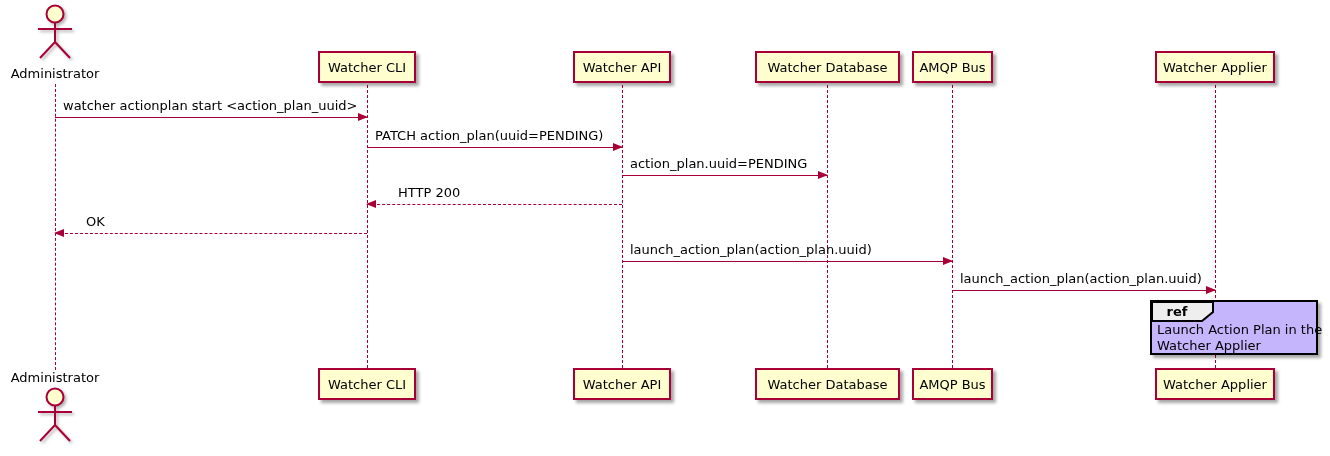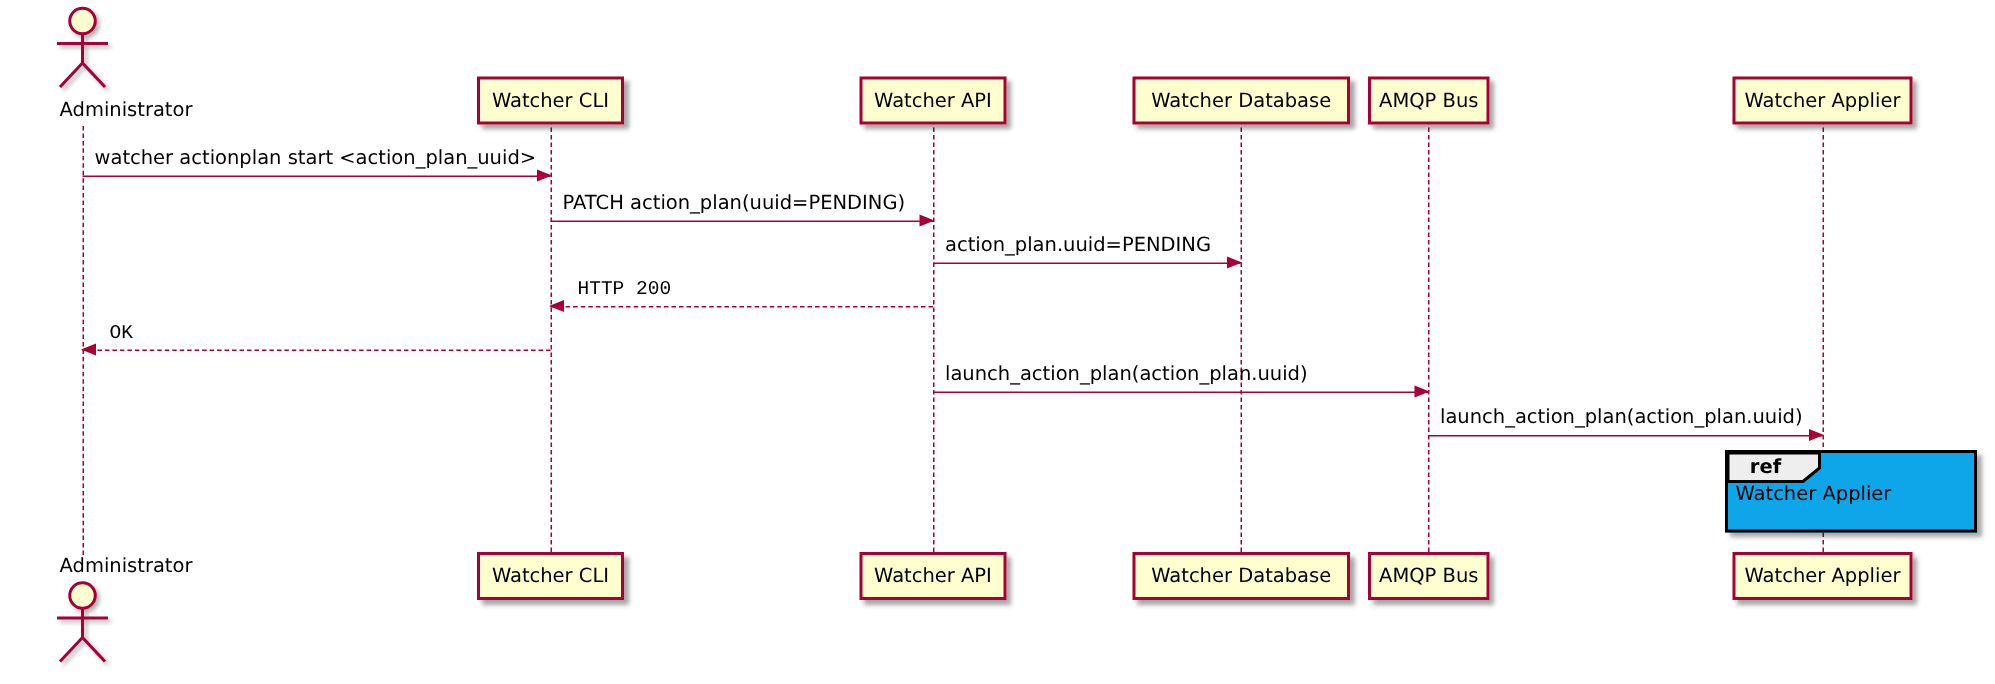--- a/index.html
+++ b/index.html
@@ -12,35 +12,35 @@
   .pbox{
     position:absolute;height:29px;box-sizing:border-box;
     background:#FEFECE;border:2px solid #A80036;
     box-shadow:3px 3px 3px rgba(0,0,0,0.35);
     display:flex;align-items:center;justify-content:center;
     padding:14px 6px;white-space:nowrap;
   }
   
   .lifeline{position:absolute;width:0;border-left:1px dashed #A80036;}
   
-  .actor-label{position:absolute;width:110px;text-align:center;white-space:nowrap;margin-left:29px;}
+  .actor-label{position:absolute;width:110px;text-align:center;white-space:nowrap;}
   .actor-svg{position:absolute;filter:drop-shadow(2px 2px 1.5px rgba(0,0,0,0.30));}
   
   .msg{position:absolute;height:0;}
   .msg .line{position:absolute;left:0;right:0;top:0;border-top:1px solid #A80036;}
   .msg.dotted .line{border-top:1px dashed #A80036;}
   .msg .label{position:absolute;bottom:4px;left:8px;white-space:nowrap;}
-  .msg.dotted .label{left:18px;font-family:Liberation Mono, monospace;}
+  .msg.dotted .label{left:31px;}
   .arrowhead{position:absolute;width:0;height:0;top:-4px;}
   .arrowhead.right{right:-1px;border-top:4px solid transparent;border-bottom:4px solid transparent;border-left:10px solid #A80036;}
   .arrowhead.left{left:-1px;border-top:4px solid transparent;border-bottom:4px solid transparent;border-right:10px solid #A80036;}
   
   .refbox{
     position:absolute;left:1150px;top:300px;width:168px;height:55px;box-sizing:border-box;
-    background:#0ea5e9;border:2px solid #000000;
+    background:#c4b5fd;border:2px solid #000000;
     box-shadow:3px 3px 3px rgba(0,0,0,0.35);
   }
   .ref-header{position:absolute;left:-1px;top:-1px;}
   .ref-keyword{
     position:absolute;left:0;top:0;width:50px;height:18px;
     display:flex;align-items:center;justify-content:center;
     font-weight:bold;font-size:13px;
   }
   .ref-body{position:absolute;left:5px;top:20px;line-height:16px;white-space:nowrap;}
 </style>
@@ -112,20 +112,21 @@
     <div class="line"></div>
     <div class="arrowhead right"></div>
   </div>
 
   <div class="refbox">
     <svg class="ref-header" width="64" height="21" viewBox="0 0 64 21">
       <polygon points="1,1 62,1 62,11 51,20 1,20" fill="#EEEEEE" stroke="#000000" stroke-width="2"></polygon>
     </svg>
     <div class="ref-keyword">ref</div>
     <div class="ref-body">
+      <div>Launch Action Plan in the</div>
       <div>Watcher Applier</div>
     </div>
   </div>
 
   <div class="pbox" style="left:318px;top:368px;width:98px;">Watcher CLI</div>
   <div class="pbox" style="left:573px;top:368px;width:98px;">Watcher API</div>
   <div class="pbox" style="left:755px;top:368px;width:145px;">Watcher Database</div>
   <div class="pbox" style="left:912px;top:368px;width:81px;">AMQP Bus</div>
   <div class="pbox" style="left:1155px;top:368px;width:120px;">Watcher Applier</div>
 

